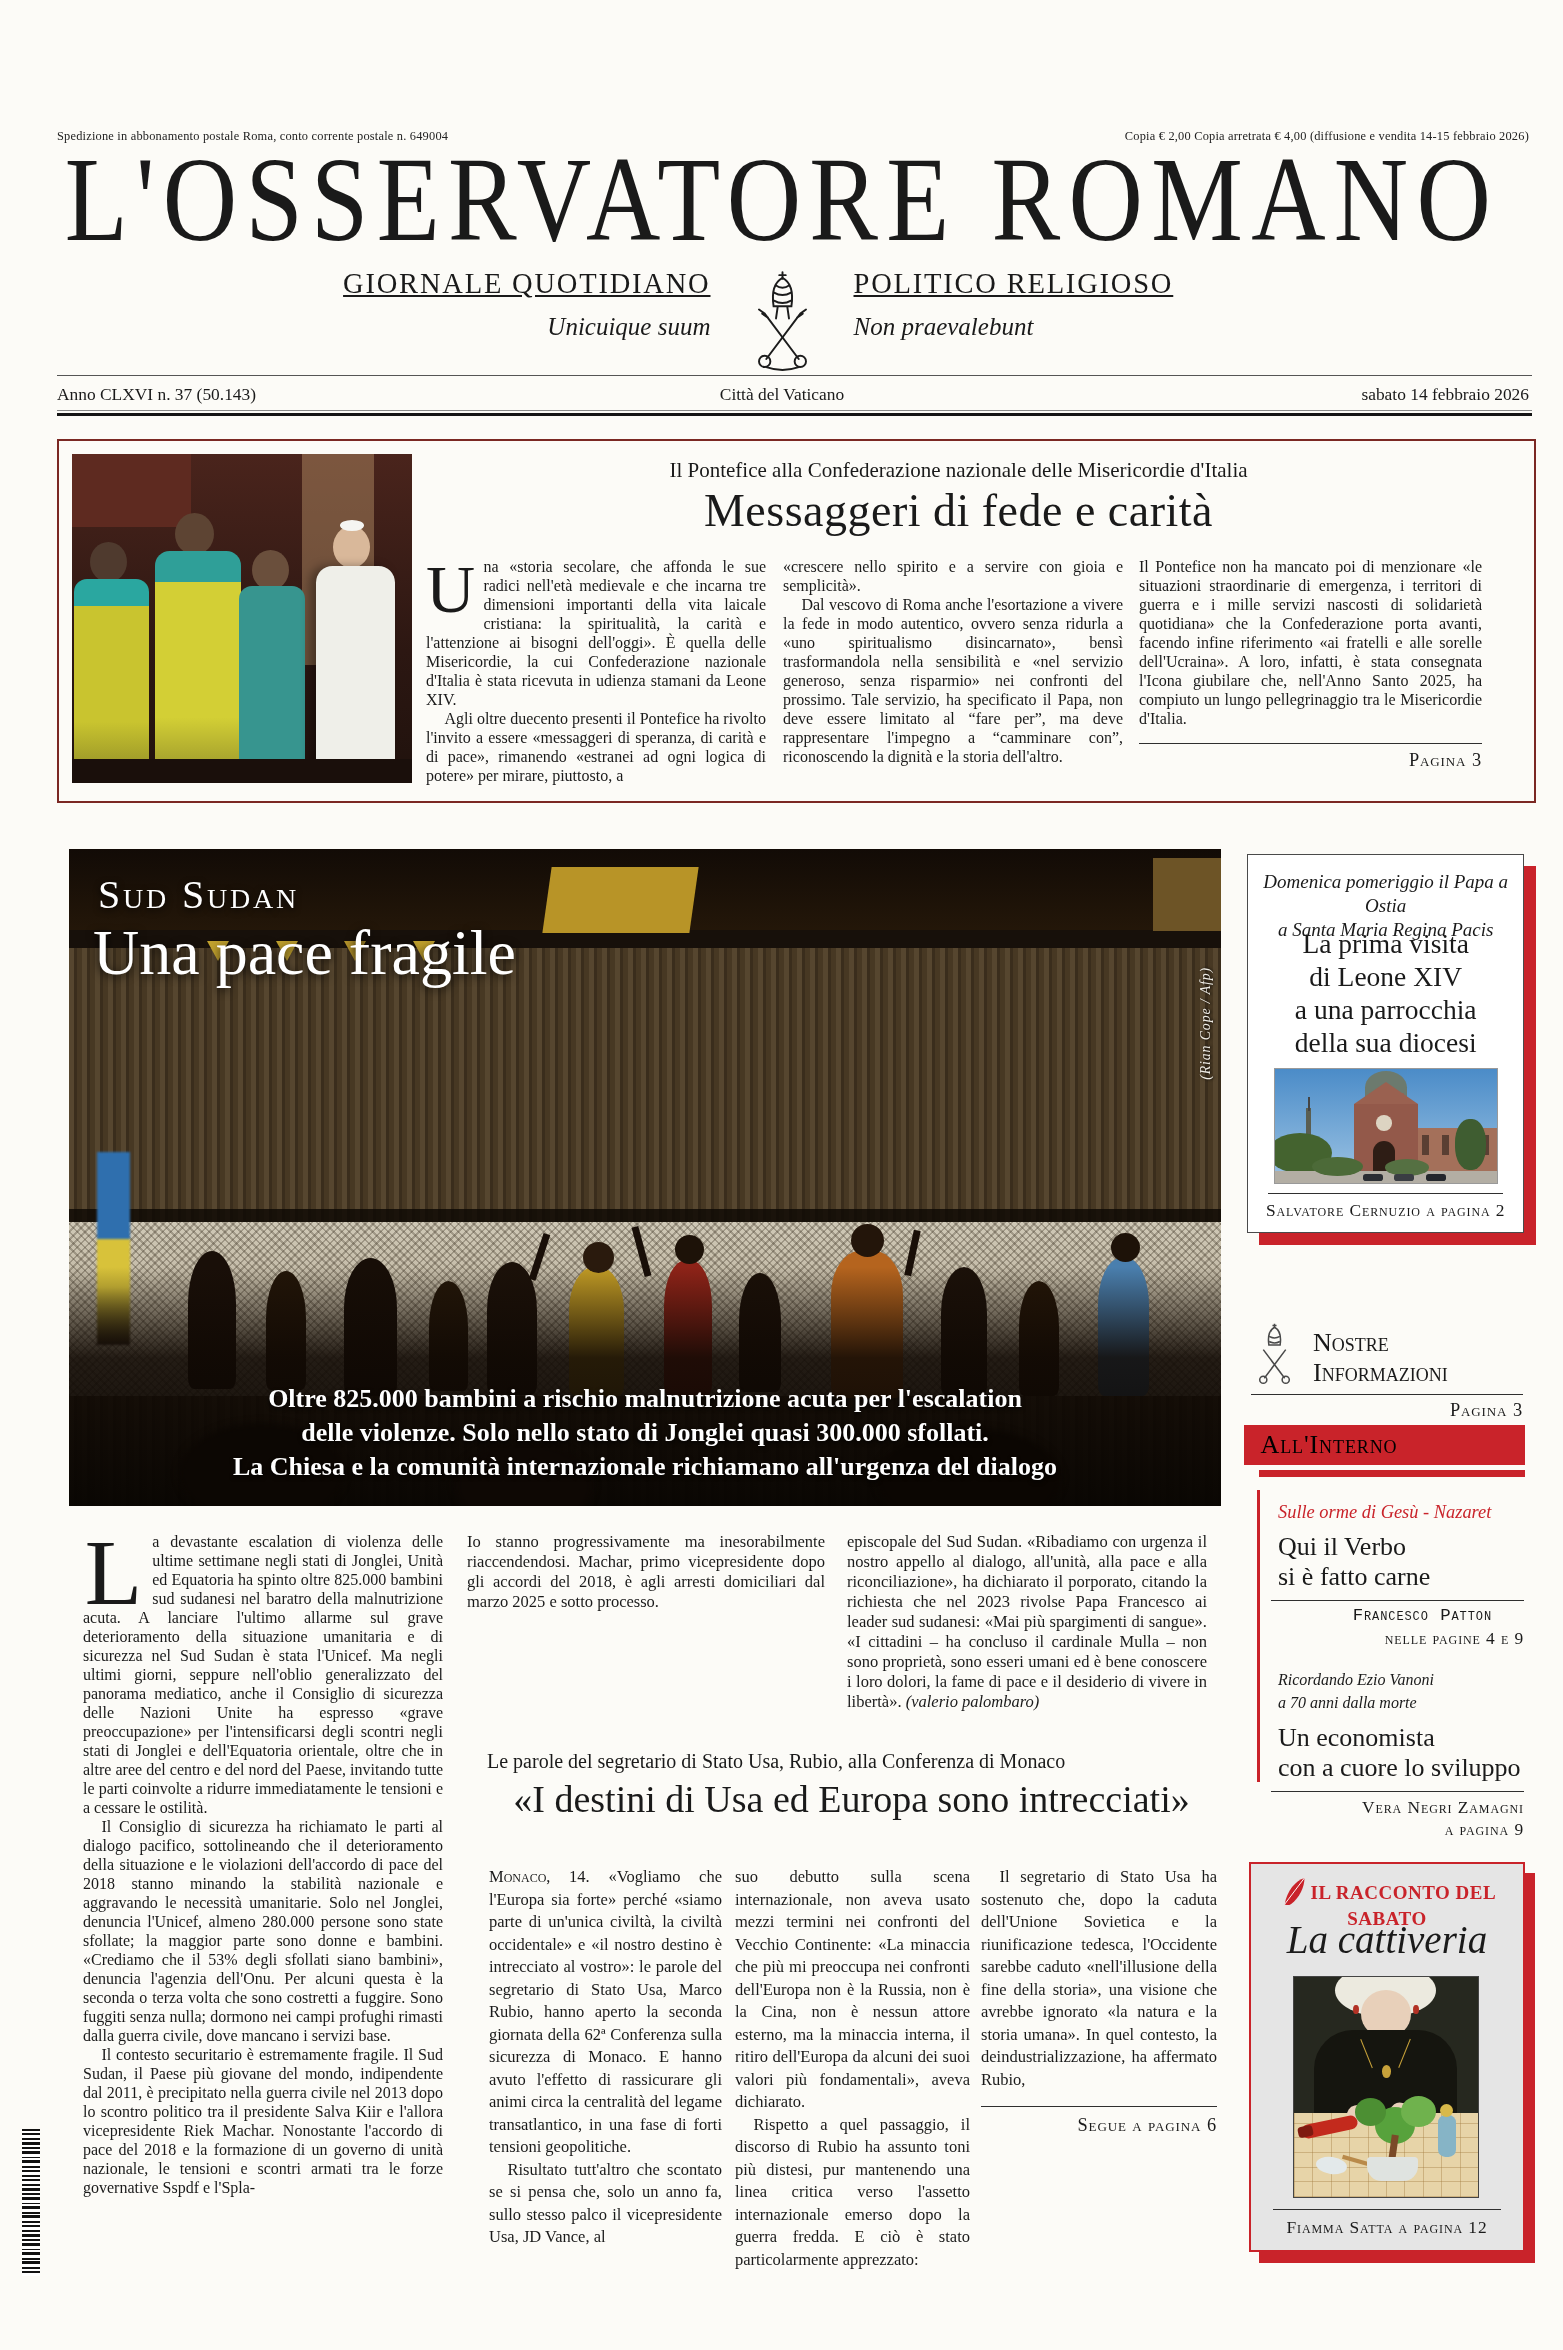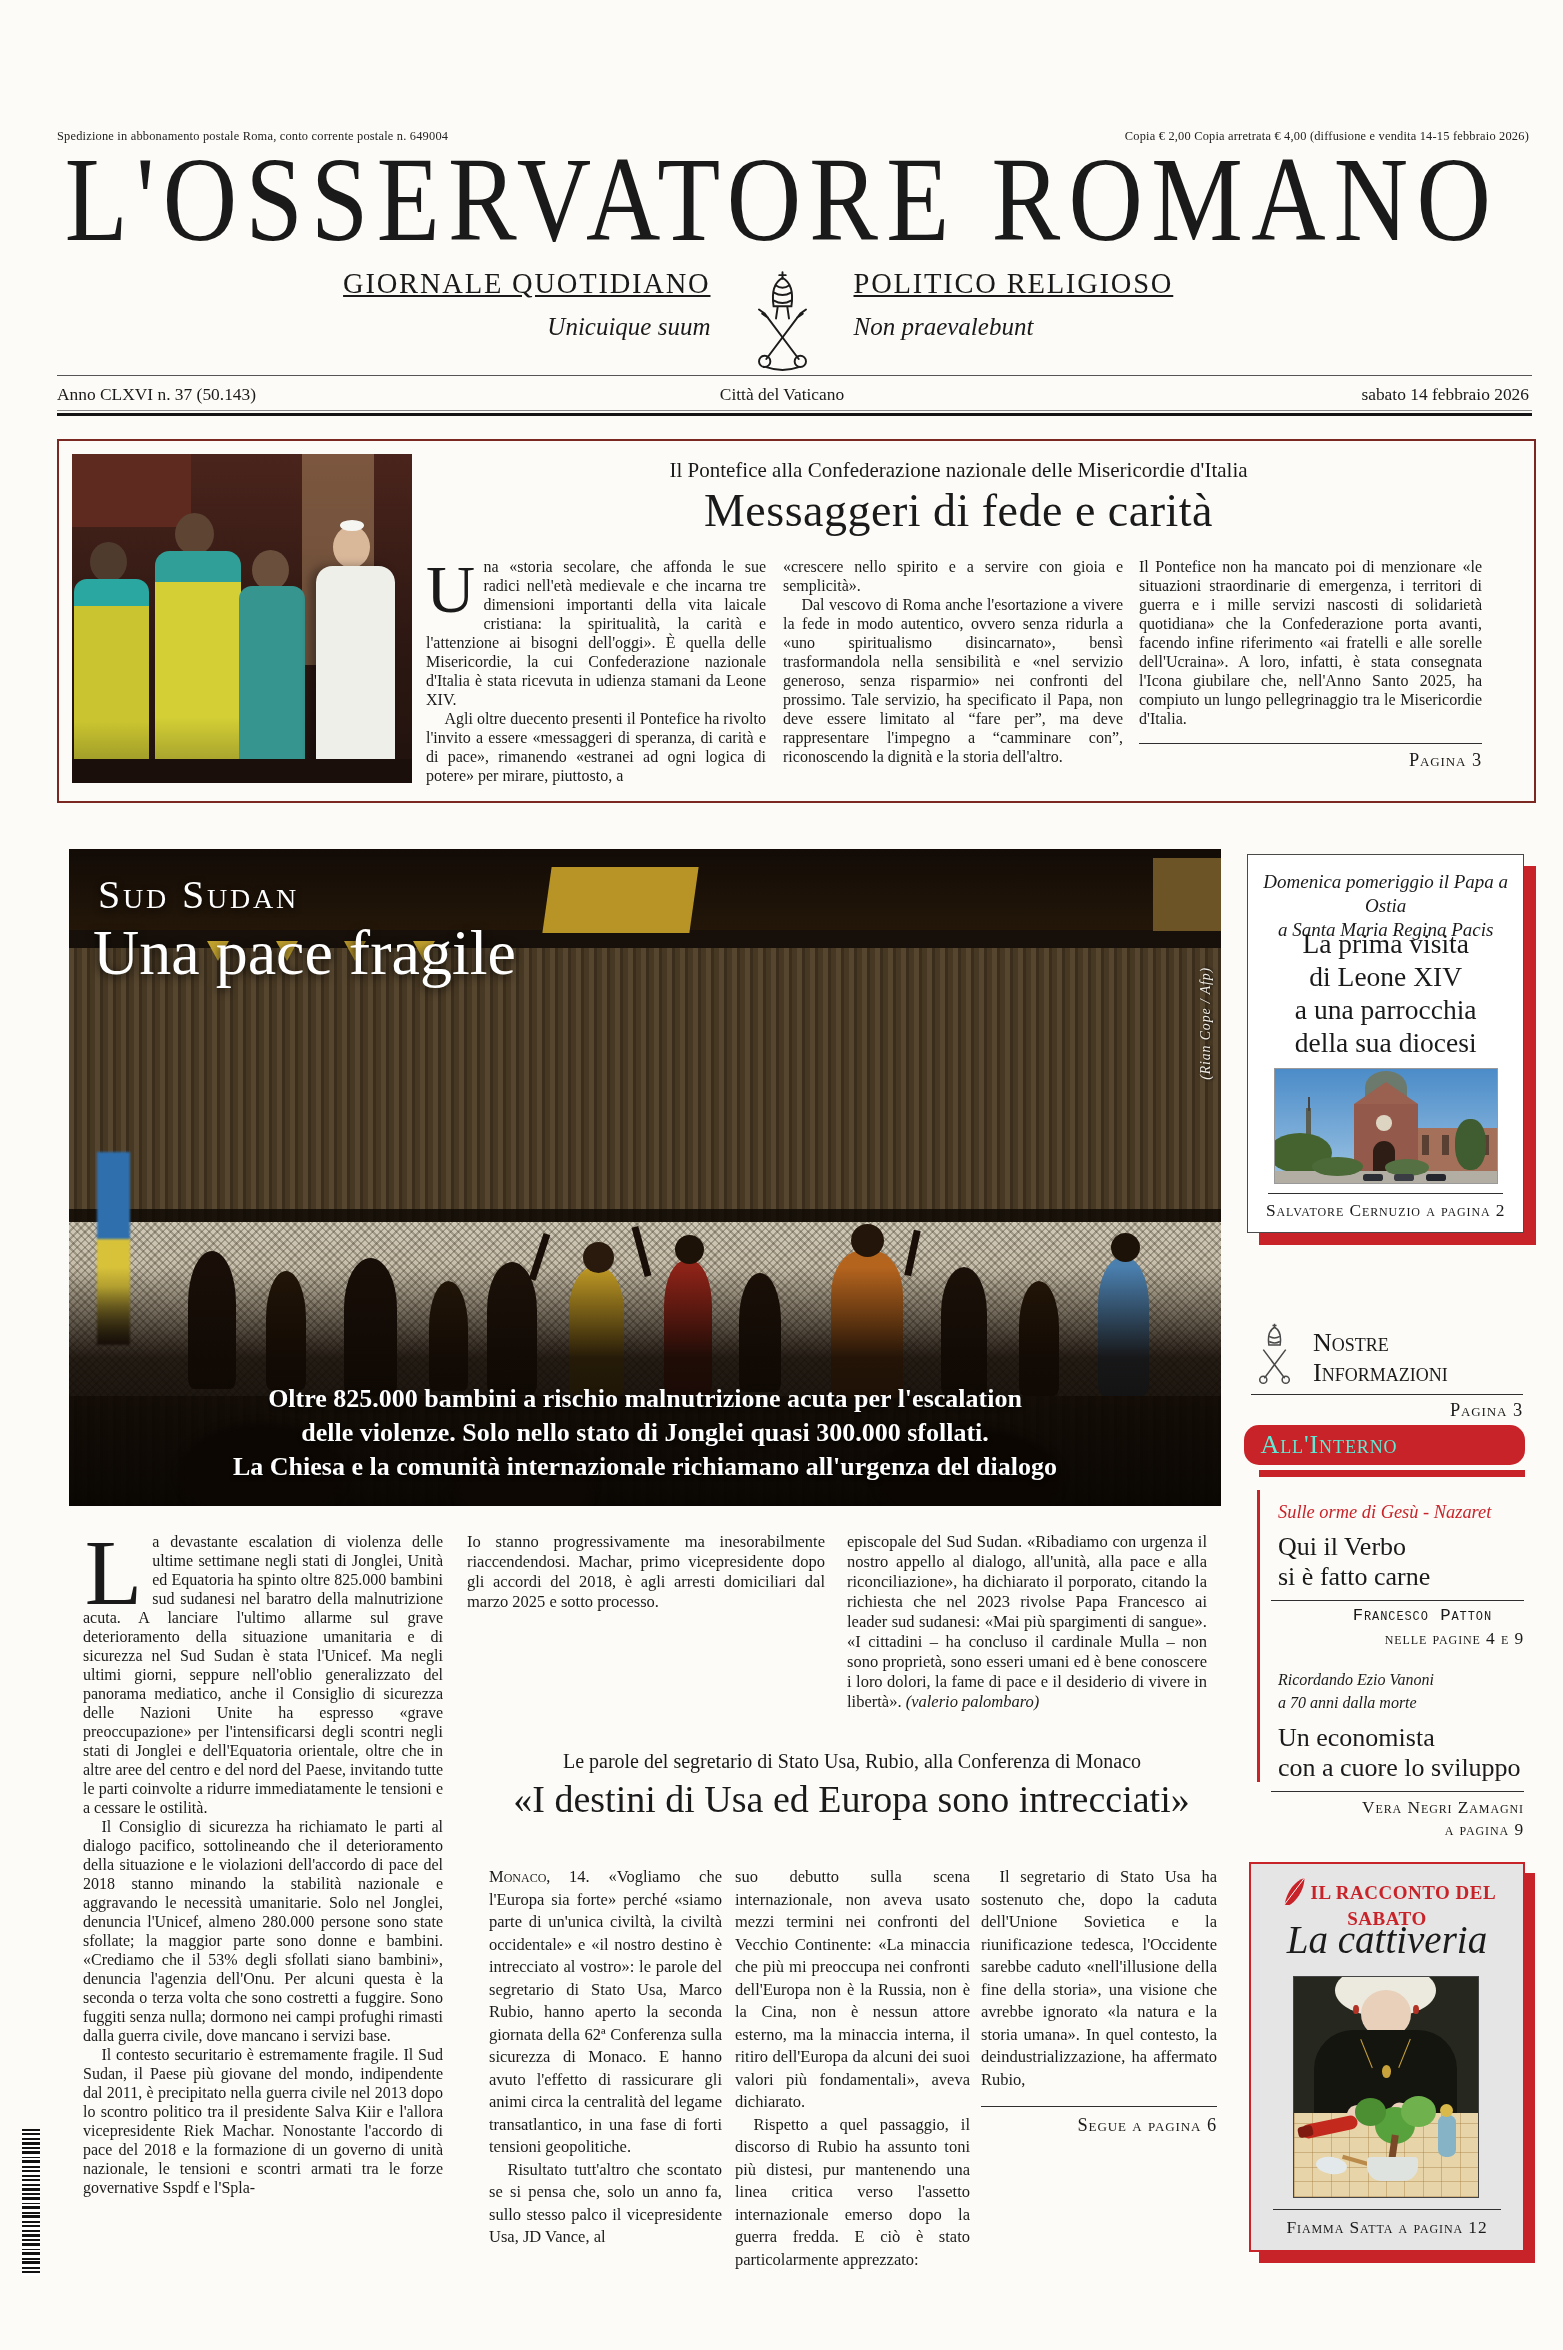--- a/index.html
+++ b/index.html
@@ -25,27 +25,27 @@
   .monacotxt{font-size:16.5px;line-height:22.5px;text-align:justify;hyphens:auto;-webkit-hyphens:auto;overflow:hidden;}
   .dc{float:left;font-size:68px;line-height:53px;padding:5.5px 8.3px 0 0;}
   .dc-l{float:left;font-size:94px;line-height:72px;padding:3.7px 10px 0 1.8px;}
   .pref{font-variant:small-caps;font-size:18.4px;letter-spacing:0.9px;text-align:right;}
   .colrule{height:0.9px;background:#2f2f2f;margin:14.7px 0 7.3px;}
   .feat-label{font-variant:small-caps;font-size:40px;letter-spacing:2.8px;color:#fff;text-shadow:0 1.8px 7.3px rgba(0,0,0,.85);}
   .feat-headline{font-size:64px;line-height:68px;color:#fff;text-shadow:0 1.8px 9.2px rgba(0,0,0,.85);}
   .feat-credit{color:#f0ede6;font-style:italic;font-size:13.8px;writing-mode:vertical-rl;transform:rotate(180deg);
                text-shadow:0 0.9px 2.8px #000;letter-spacing:0.9px;}
   .capline{color:#fff;font-weight:700;font-size:26px;line-height:34px;text-align:center;text-shadow:0 1.8px 4.6px rgba(0,0,0,.9);}
-  .mon-kicker{font-size:20px;text-align:center;}
+  .mon-kicker{font-size:20px;}
   .mon-headline{font-size:38px;line-height:42px;text-align:center;}
   .sb-kicker{font-size:19px;line-height:24px;font-style:italic;text-align:center;}
   .sb-head{font-size:27.5px;line-height:33px;text-align:center;}
   .sb-byline{font-variant:small-caps;font-size:17.4px;letter-spacing:0.9px;text-align:center;}
   .ni-title{font-variant:small-caps;font-size:26px;line-height:30px;}
-  .banner{background:#c9232a;color:#5eead4;font-variant:small-caps;font-size:26px;line-height:40px;padding-left:16.5px;letter-spacing:0.9px;border-radius:15px;}
+  .banner{background:#c9232a;color:#000000;font-variant:small-caps;font-size:26px;line-height:40px;padding-left:16.5px;letter-spacing:0.9px;}
   .int-kicker-red{color:#c9232a;font-style:italic;font-size:18.4px;line-height:23px;}
   .int-kicker-blk{font-style:italic;font-size:16px;line-height:23px;}
   .int-head{font-size:26px;line-height:30px;}
   .int-by{font-variant:small-caps;font-size:17.4px;letter-spacing:0.9px;text-align:right;line-height:22px;}
   .rac-label{color:#c9232a;font-weight:700;font-size:19px;letter-spacing:0.5px;text-transform:uppercase;}
   .rac-head{font-size:39px;font-style:italic;text-align:center;}
   .hr1{height:0.9px;background:#2f2f2f;}
   .shape{position:absolute;}
 </style>
 </head>

